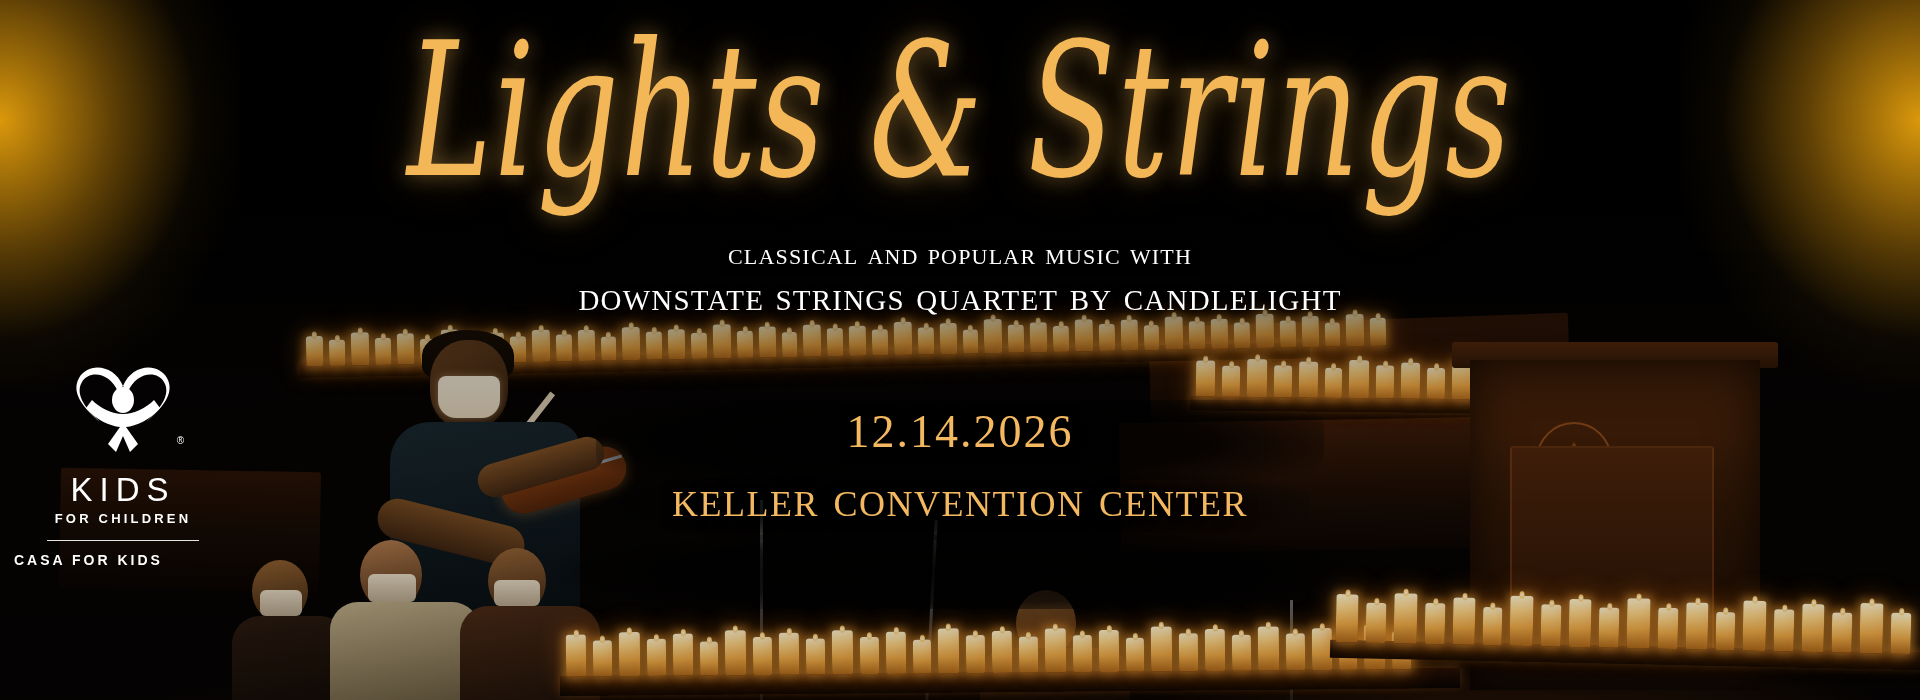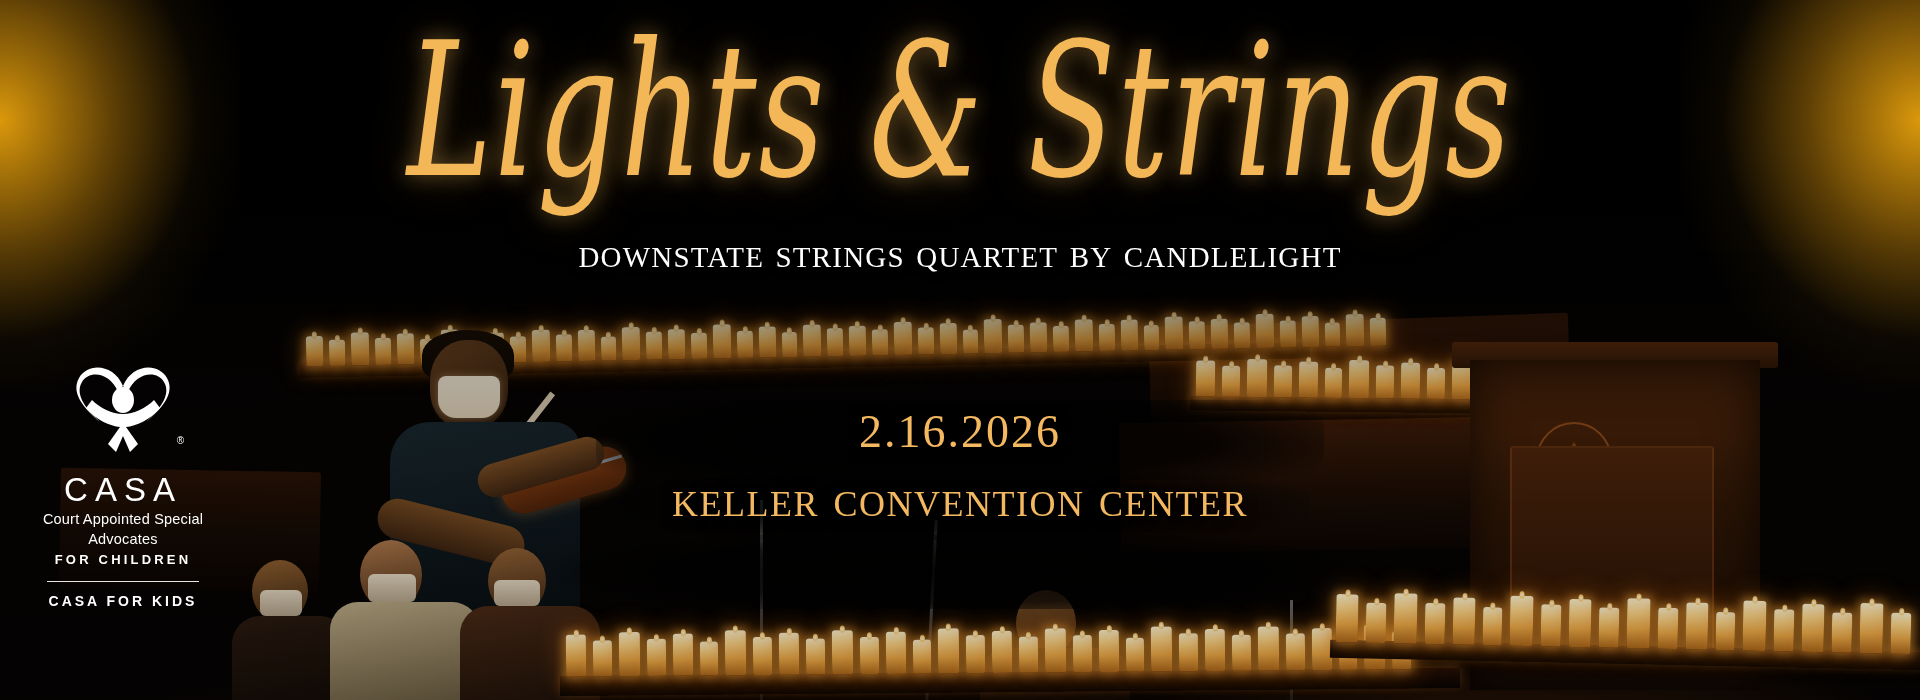--- a/index.html
+++ b/index.html
@@ -174,21 +174,21 @@
   .casa-tag{
     text-align:center;color:#fff;font-family:"Liberation Sans",sans-serif;
     font-size:14.5px;letter-spacing:.2px;line-height:20px;margin-top:1px;
   }
   .casa-sub{
     text-align:center;color:#fff;font-family:"Liberation Sans",sans-serif;
     font-size:13px;letter-spacing:3.2px;font-weight:700;line-height:20px;margin-top:1px;
   }
   .casa-rule{width:152px;height:1px;background:#ffffff;margin:11px auto 9px auto;opacity:.9;}
   .casa-kids{
-    text-align:center;color:#fff;font-family:"Liberation Sans",sans-serif;
+    text-align:left;color:#fff;font-family:"Liberation Sans",sans-serif;
     font-size:14px;letter-spacing:3px;font-weight:700;line-height:20px;
   }
 </style>
 </head>
 <body>
 
 <div class="banner">
 
   <div class="photo">
     <div class="hall-warm"></div>
@@ -371,41 +371,41 @@
   </div>
 
   <div class="top-shade"></div>
 
   <div class="glow glow-l"></div>
   <div class="glow glow-r"></div>
 
   <div class="script-title">Lights &amp; Strings</div>
 
   <div class="subtitle">
+    <span class="ln sub-2">Classical and Popular Music with</span>
     <span class="ln sub-3">Downstate Strings Quartet by Candlelight</span>
   </div>
 
   <div class="det-plate"></div>
   <div class="det-plate-2"></div>
   <div class="det-plate-3"></div>
   <div class="details">
-    <span class="det-line det-date">2.16.2026</span>
+    <span class="det-line det-date">12.14.2026</span>
     <span class="det-line det-venue">Keller Convention Center</span>
   </div>
 
   <div class="casa">
     <div class="casa-mark">
       <svg width="118" height="112" viewBox="0 0 118 112" aria-hidden="true">
         <path d="M59 34 C50 12, 24 10, 15 26 C6 42, 22 58, 36 70 L30 64 C18 52, 12 40, 18 30 C25 18, 46 20, 54 40 Z" fill="#ffffff"></path>
         <path d="M59 34 C68 12, 94 10, 103 26 C112 42, 96 58, 82 70 L88 64 C100 52, 106 40, 100 30 C93 18, 72 20, 64 40 Z" fill="#ffffff"></path>
         <ellipse cx="59" cy="48" rx="11" ry="13" fill="#ffffff"></ellipse>
         <path d="M59 62 C70 62, 82 56, 90 48 L96 56 C86 68, 72 74, 62 75 L74 92 L66 100 L59 84 L52 100 L44 92 L56 75 C46 74, 32 68, 22 56 L28 48 C36 56, 48 62, 59 62 Z" fill="#ffffff"></path>
       </svg>
       <span style="position:absolute;right:-2px;bottom:18px;color:#fff;font-family:'Liberation Sans',sans-serif;font-size:10px;">®</span>
     </div>
-    <div class="casa-word">CASA</div>
-    <div class="casa-tag">Court Appointed Special Advocates</div>
+    <div class="casa-word">KIDS</div>
     <div class="casa-sub">FOR CHILDREN</div>
     <div class="casa-rule"></div>
     <div class="casa-kids">CASA FOR KIDS</div>
   </div>
 
 </div>
 
 </body></html>

